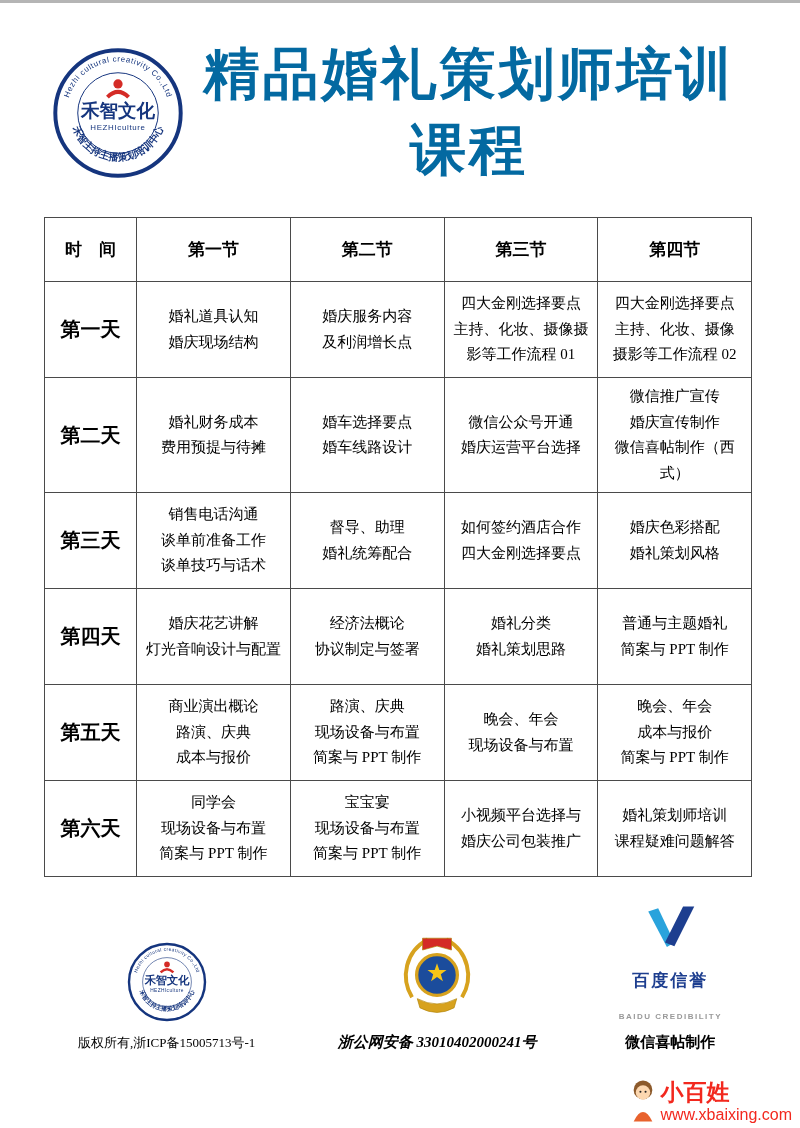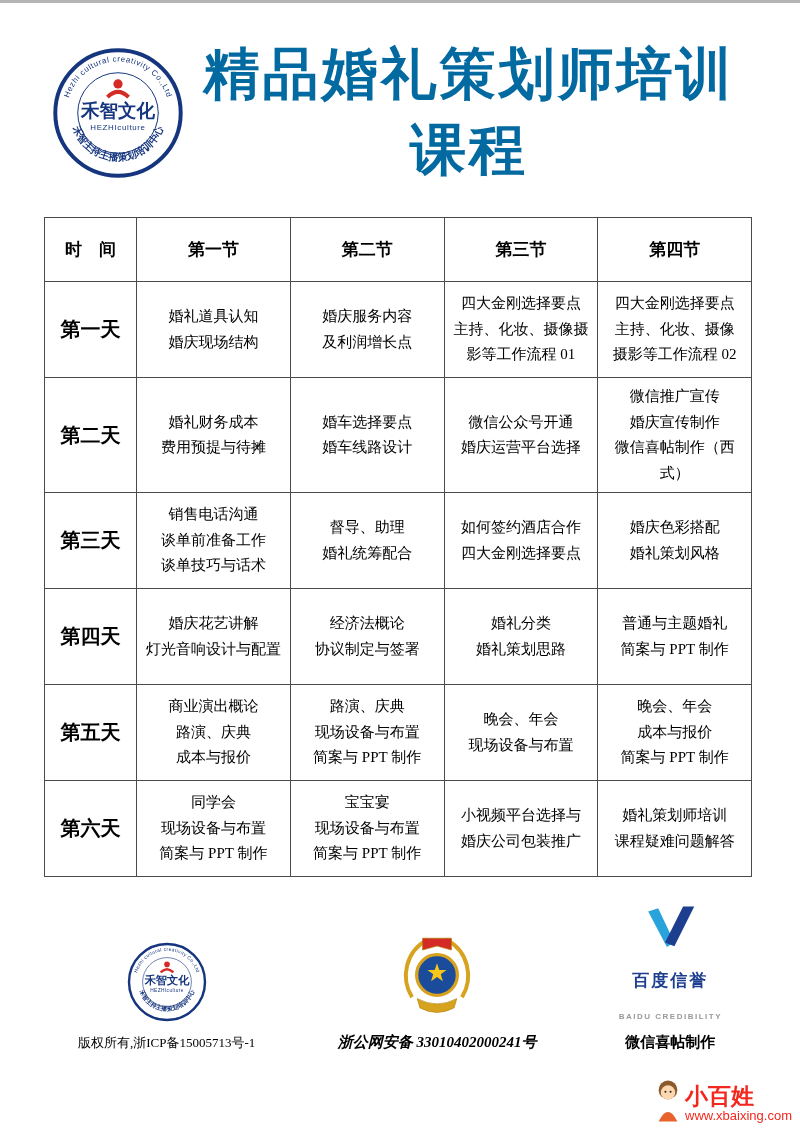--- a/index.html
+++ b/index.html
@@ -55,21 +55,21 @@
   .baidu-en { color:#999; font-size:8px; letter-spacing:1.5px;font-weight:bold; }
   
   .watermark {
     position:absolute; right:8px; bottom:4px;
     display:flex; align-items:flex-end; 
   }
   .wm-figure { width:34px; height:46px; }
   .wm-figure svg { width:100%; height:100%; display:block; }
   .wm-text { text-align:left; color:#f2281e; line-height:1.15; }
   .wm-name { font-size:23px; font-weight:bold; color:#f2281e; }
-  .wm-url { font-size:13px; color:#f2281e; }
+  .wm-url { font-size:16px; color:#f2281e; }
 </style>
 </head>
 <body>
 
 <div class="page">
 
   <div class="header">
     <div class="logo logo-large">
       <svg viewBox="0 0 200 200">
         <defs>

